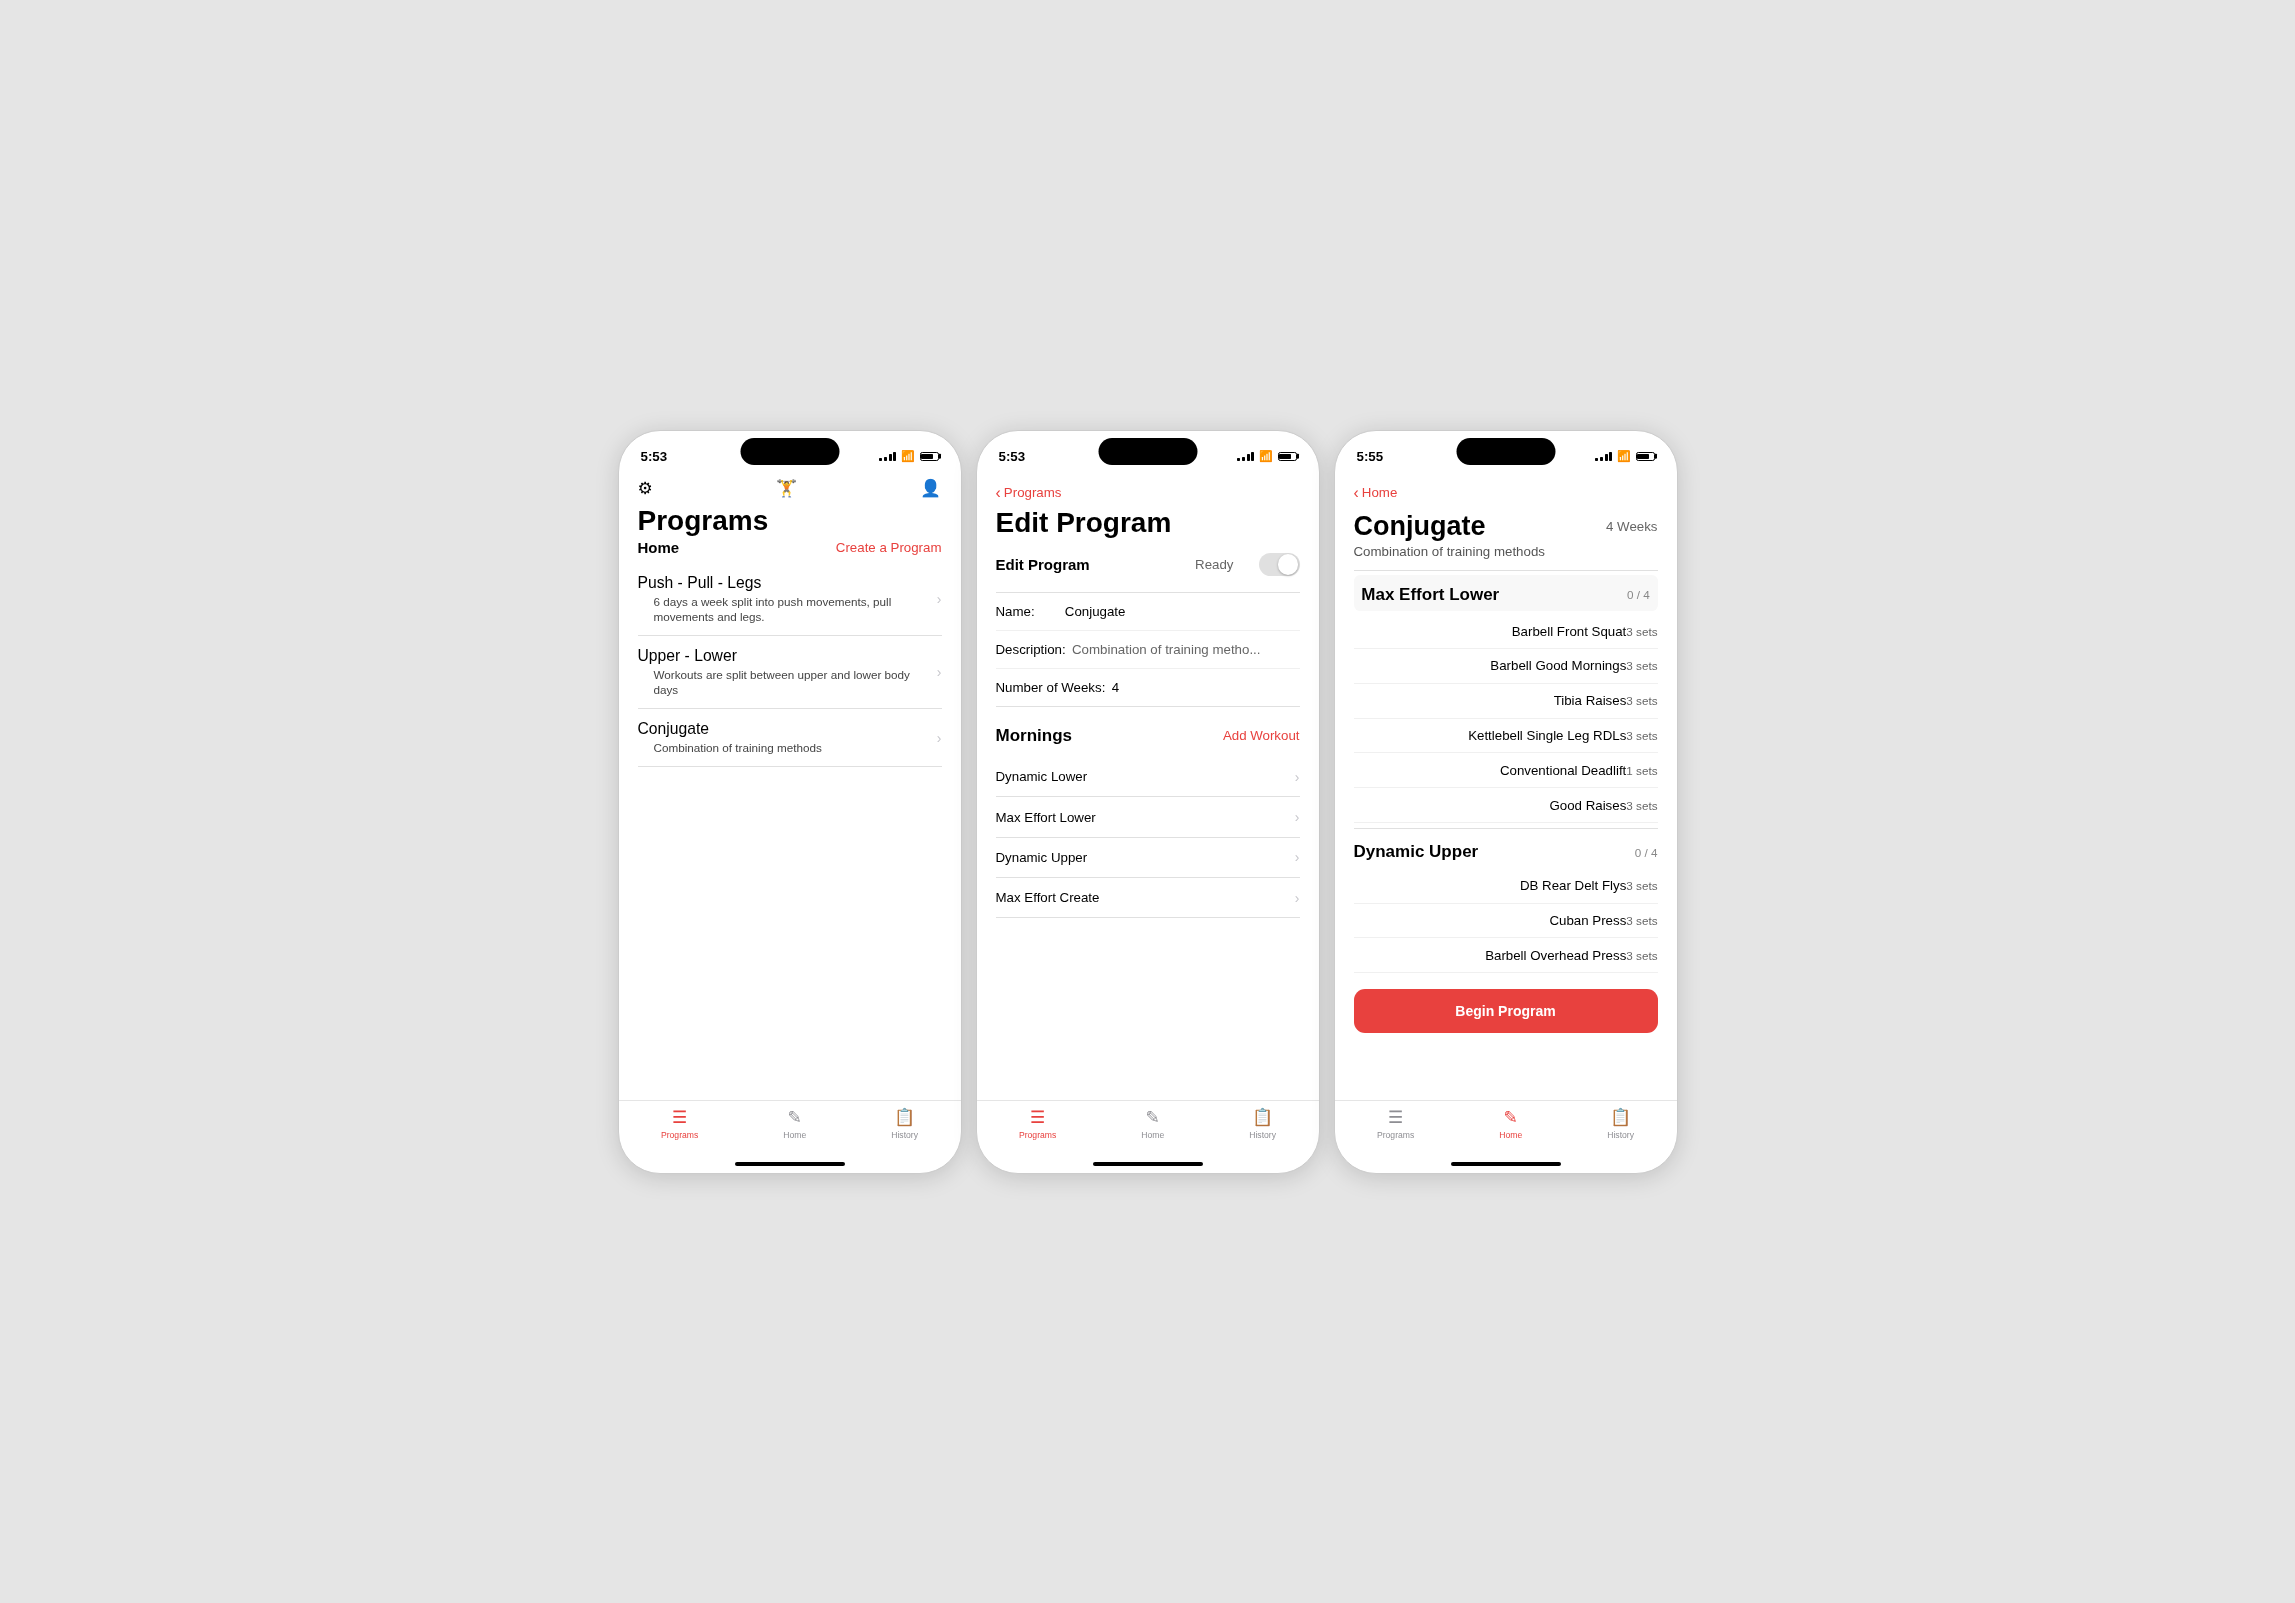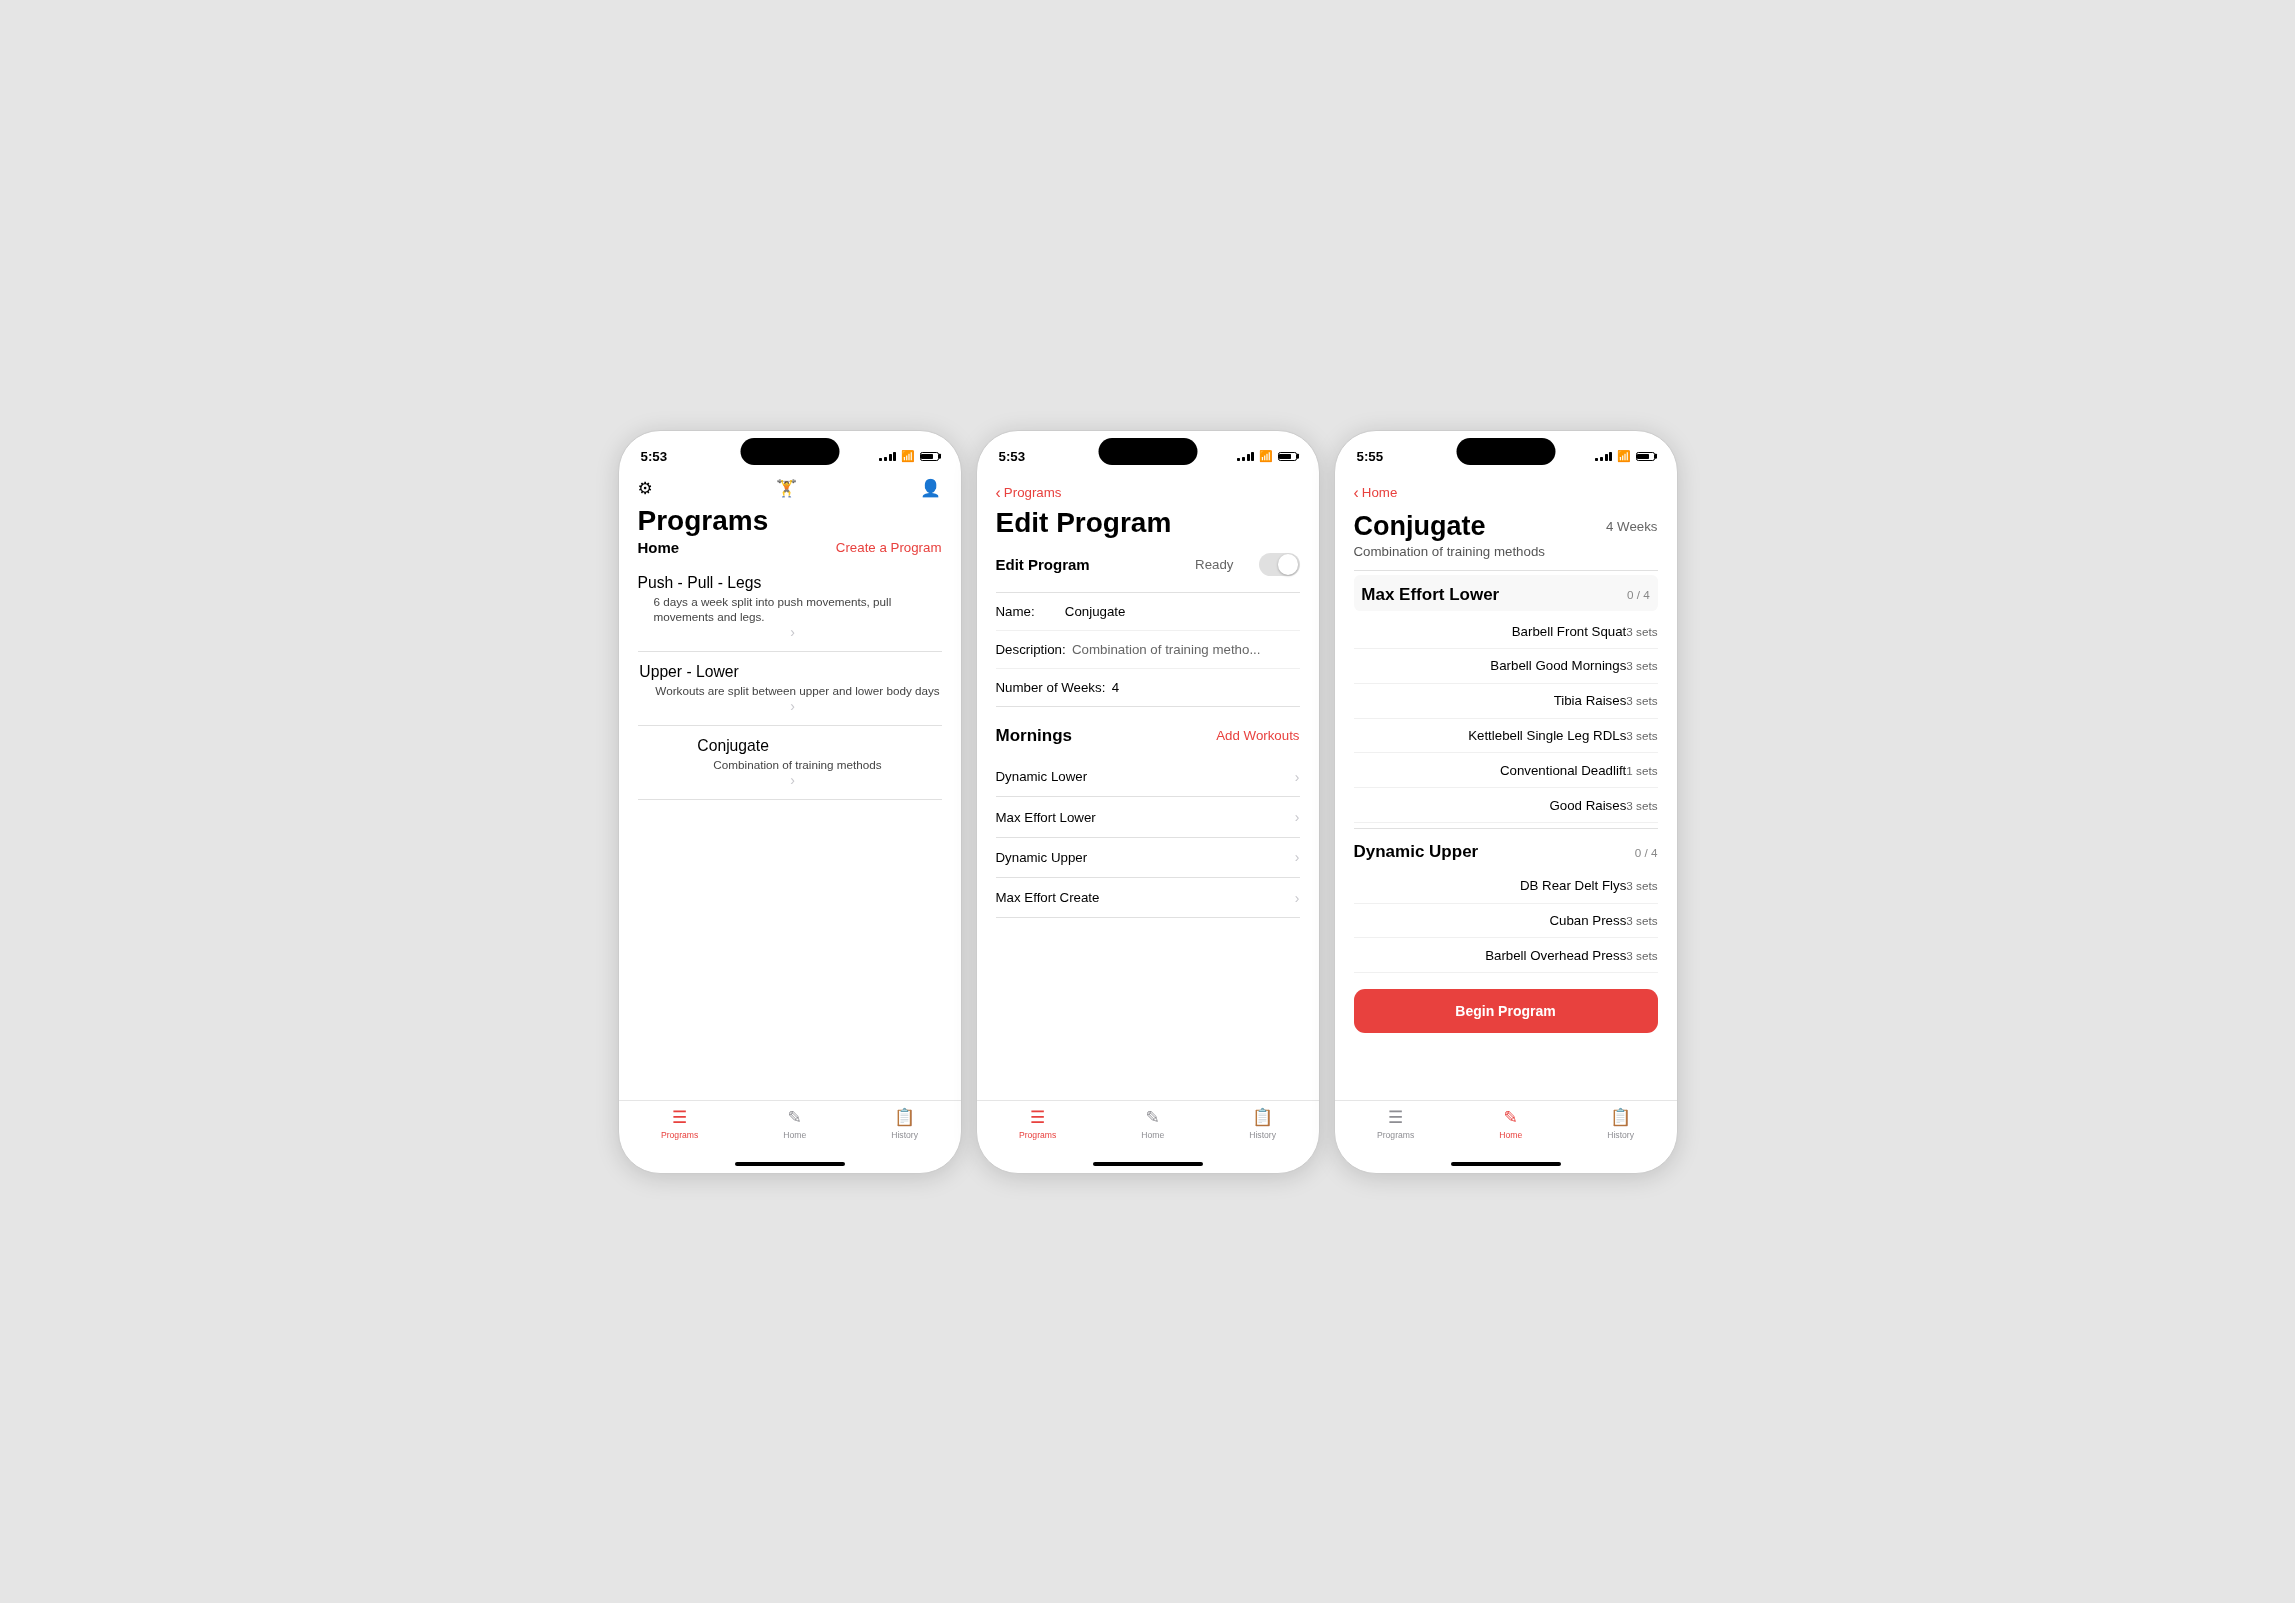--- a/index.html
+++ b/index.html
@@ -139,21 +139,20 @@
     }
 
     
     .program-item {
       padding: 11px 0;
       border-bottom: 0.8px solid #e0e0e0;
       display: flex;
       justify-content: flex-start;
       align-items: center;
       cursor: pointer;
-      flex-direction: column;
     }
     .program-info { flex: 1; }
     .program-name {
       font-size: 15.7px;
       font-weight: 500;
       color: #000;
       margin-bottom: 1.6px;
     }
     .program-desc {
       font-size: 11.7px;
@@ -435,21 +434,21 @@
         <span class="form-value muted">Combination of training metho...</span>
       </div>
       <div class="form-row">
         <span class="form-label">Number of Weeks:</span>
         <span class="form-value">4</span>
       </div>
     </div>
 
     <div class="workouts-header">
       <span class="workouts-title">Mornings</span>
-      <span class="add-workout-link">Add Workouts</span>
+      <span class="add-workout-link">Add Workout</span>
     </div>
 
     <div class="workout-row">
       <span class="workout-name">Dynamic Lower</span>
       <span class="chevron">›</span>
     </div>
     <div class="workout-row">
       <span class="workout-name">Max Effort Lower</span>
       <span class="chevron">›</span>
     </div>

